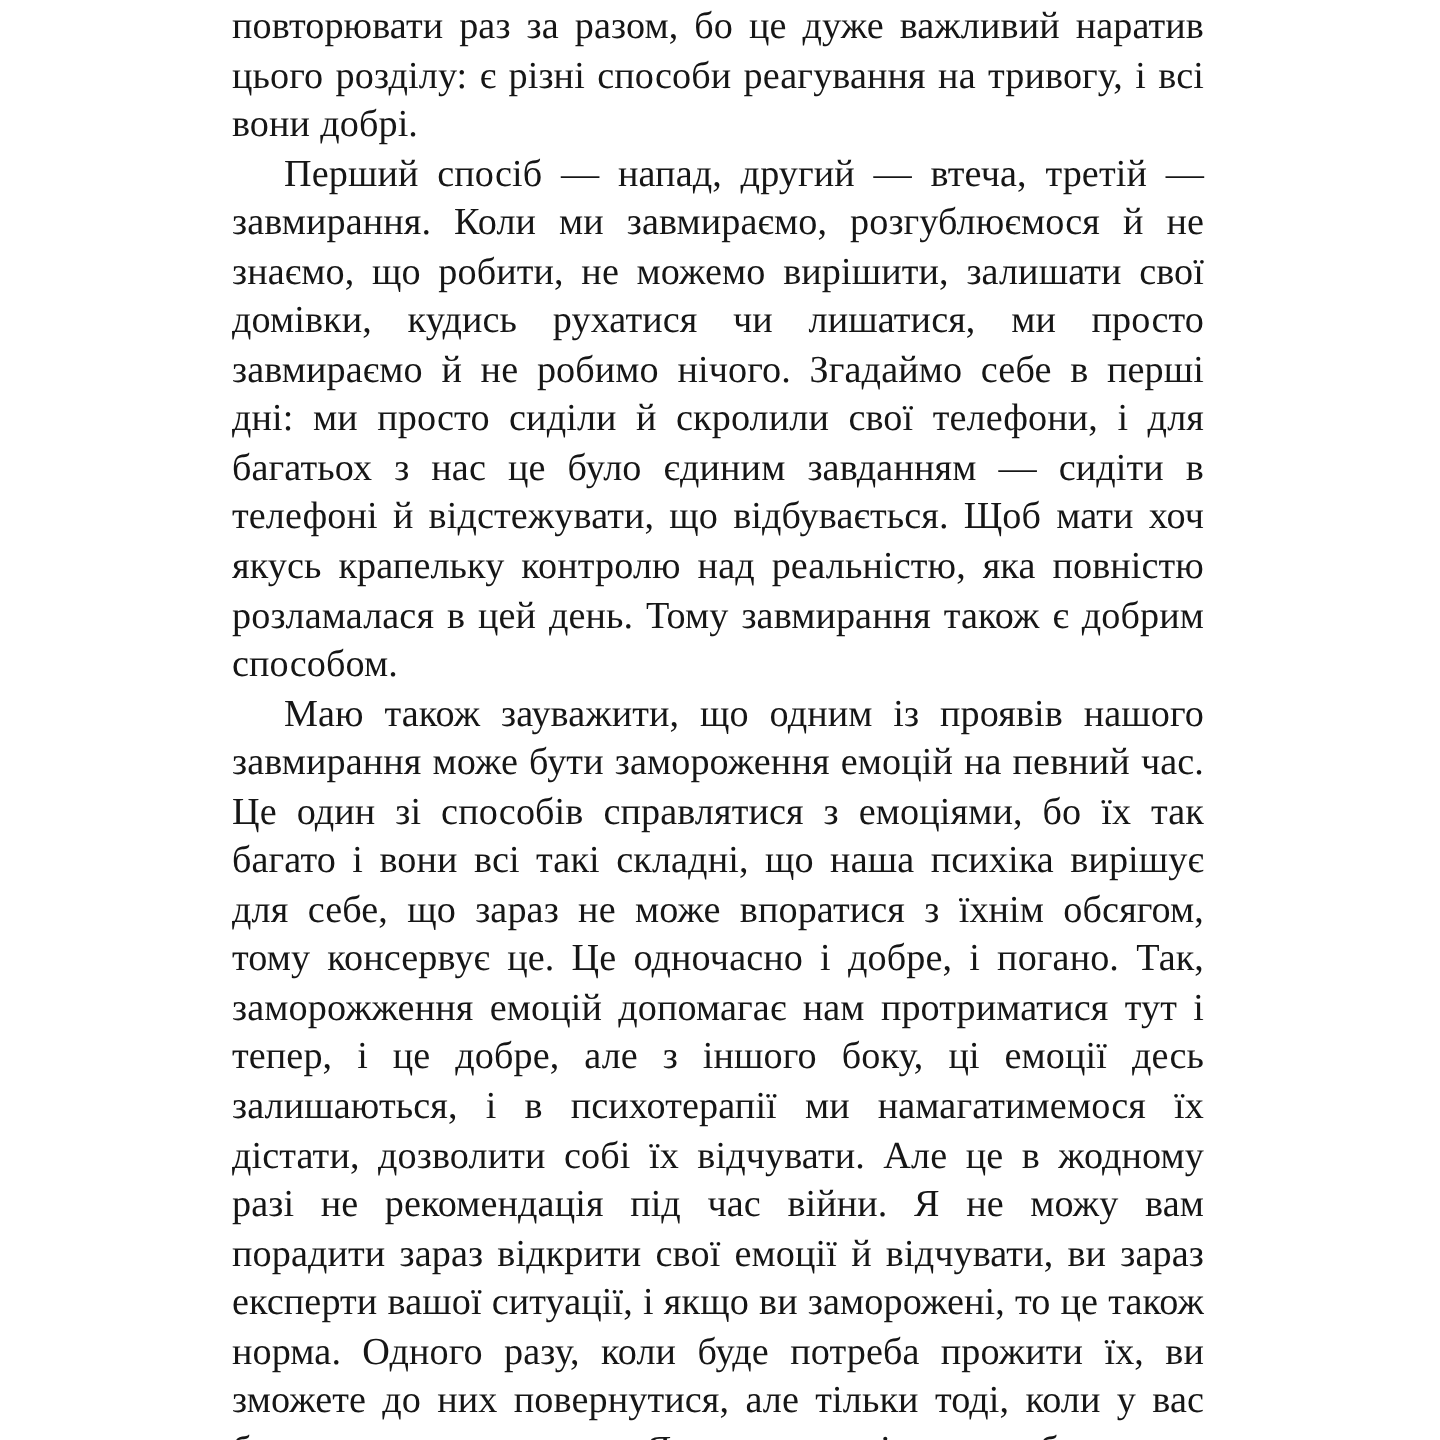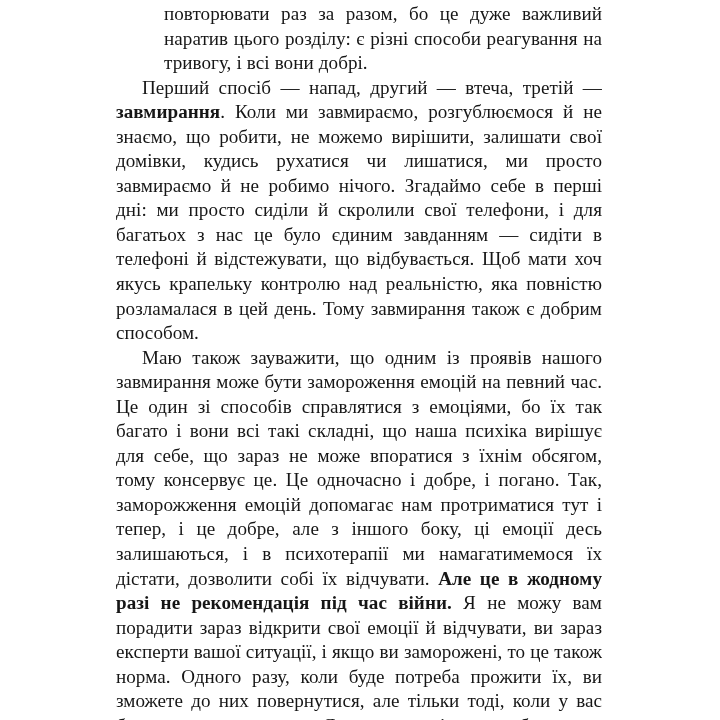--- a/index.html
+++ b/index.html
@@ -42,30 +42,29 @@
   p.para {
     margin: 0;
     padding: 0;
     text-indent: 26px;
     text-align: justify;
   }
 
   
   p.para.continued {
     text-indent: 0;
-    margin-left: 48px;
   }
 
   
   p.para.runs-over {
     text-align-last: justify;
   }
 
   b.strong {
-    font-weight: bold;
+    font-weight: normal;
   }
 </style>
 </head>
 <body>
 
 <div id="page">
   <div id="text-column">
       <p class="para continued"><span>повторювати раз за разом, бо це дуже важливий наратив цього розділу: є різні способи реагування на тривогу, і всі вони добрі.</span></p>
       <p class="para"><span>Перший спосіб — напад, другий — втеча, третій — </span><b class="strong">завмирання</b><span>. Коли ми завмираємо, розгублюємося й не знаємо, що робити, не можемо вирішити, залишати свої домівки, кудись рухатися чи лишатися, ми просто завмираємо й не робимо нічого. Згадаймо себе в перші дні: ми просто сиділи й скролили свої телефони, і для багатьох з нас це було єдиним завданням — сидіти в телефоні й відстежувати, що відбувається. Щоб мати хоч якусь крапельку контролю над реальністю, яка повністю розламалася в цей день. Тому завмирання також є добрим способом.</span></p>
       <p class="para runs-over"><span>Маю також зауважити, що одним із проявів нашого завмирання може бути замороження емоцій на певний час. Це один зі способів справлятися з емоціями, бо їх так багато і вони всі такі складні, що наша психіка вирішує для себе, що зараз не може впоратися з їхнім обсягом, тому консервує це. Це одночасно і добре, і погано. Так, заморожження емоцій допомагає нам протриматися тут і тепер, і це добре, але з іншого боку, ці емоції десь залишаються, і в психотерапії ми намагатимемося їх дістати, дозволити собі їх відчувати. </span><b class="strong">Але це в жодному разі не рекомендація під час війни.</b><span> Я не можу вам порадити зараз відкрити свої емоції й відчувати, ви зараз експерти вашої ситуації, і якщо ви заморожені, то це також норма. Одного разу, коли буде потреба прожити їх, ви зможете до них повернутися, але тільки тоді, коли у вас буде достатньо ресурсу. Якщо сьогодні ми перебуваємо в такому стані, то це окей, але я дослухався б до себе: чи не створюється забагато напруги, якщо я мушу постійно стримувати себе? Якщо все добре нині, то нехай ці емоції залишаються замороженими, це не означає, що я від’єднуюся</span></p>

